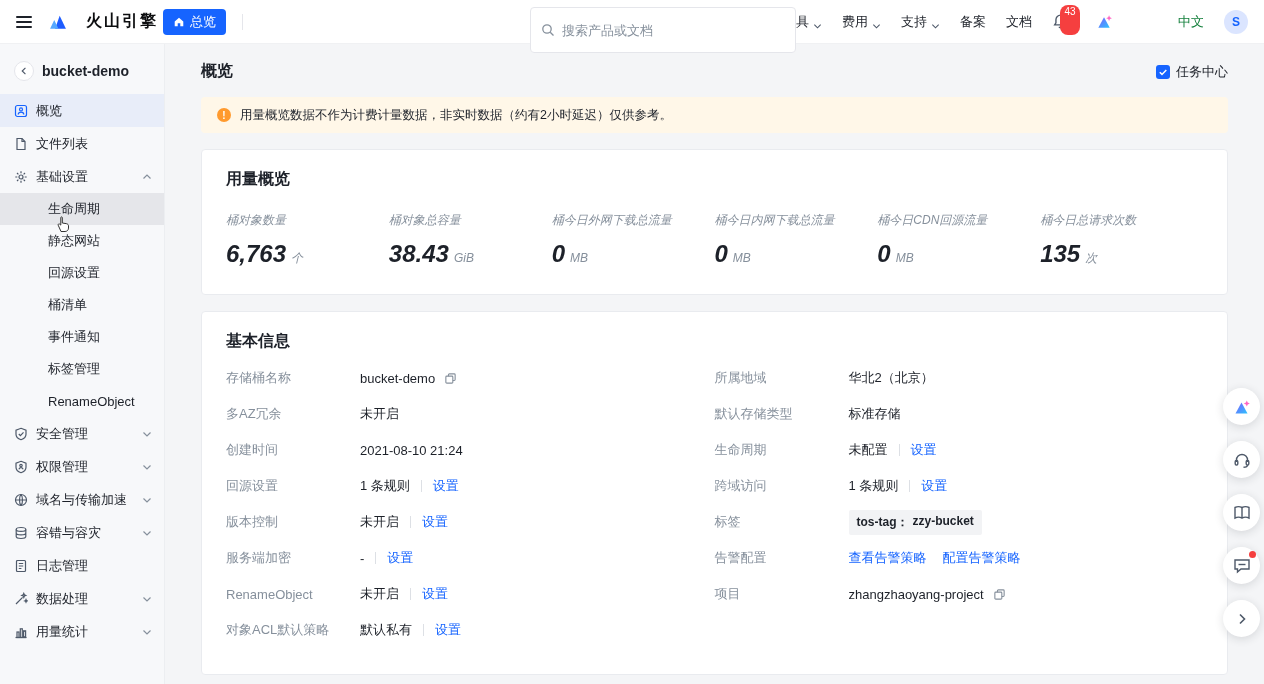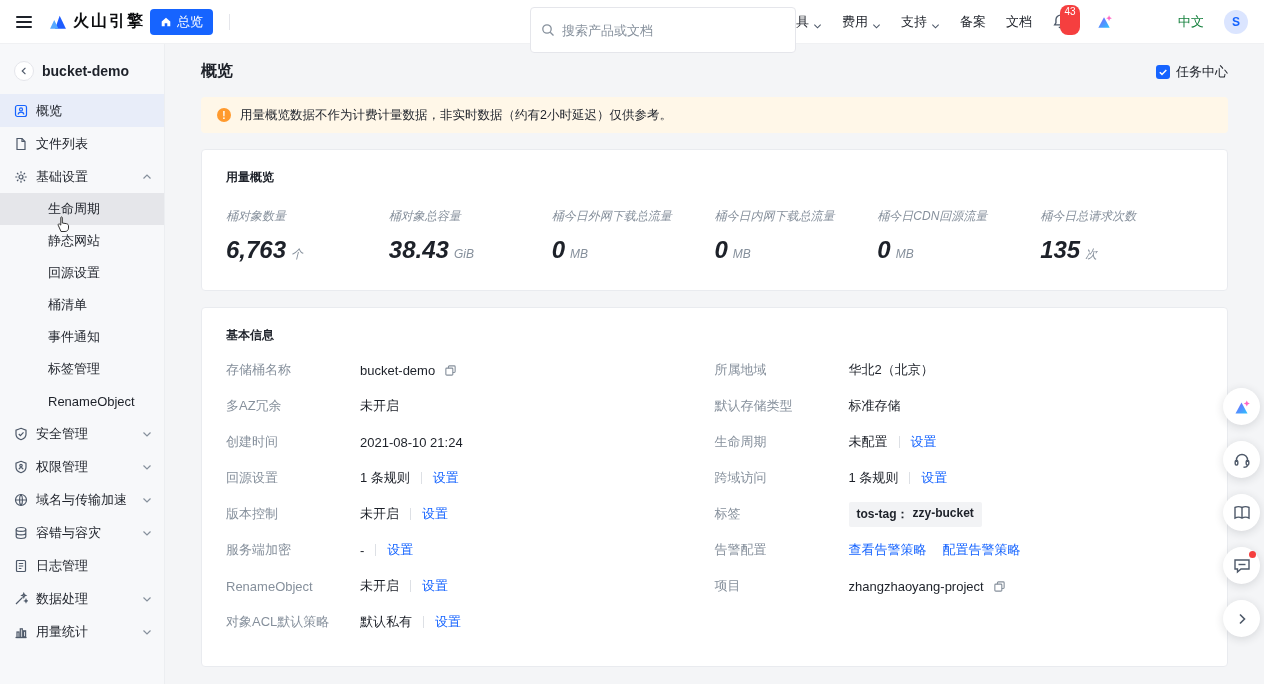--- a/index.html
+++ b/index.html
@@ -4,21 +4,21 @@
 <style>
   * { margin:0; padding:0; box-sizing:border-box; }
   html,body { width:1264px; height:684px; overflow:hidden; }
   body { font-family:"Liberation Sans","DejaVu Sans",sans-serif; background:#f4f5f7; color:#1d2129; font-size:13px; }
   svg { display:block; }
 
   
   .topbar { position:fixed; top:0; left:0; right:0; height:44px; background:#fff; display:flex; align-items:center; padding:0 16px; border-bottom:1px solid #f0f1f3; z-index:100; }
   .hamburger { width:16px; display:flex; flex-direction:column; gap:3px; cursor:pointer; }
   .hamburger span { height:2px; background:#1d2129; border-radius:1px; }
-  .brand { display:flex; align-items:center; gap:5px; margin-left:16px; cursor:pointer; }
+  .brand { display:flex; align-items:center; gap:18px; margin-left:16px; cursor:pointer; }
   .brand-text { font-size:16px; font-weight:800; letter-spacing:2px; color:#0c0d0f; }
   .console-btn { margin-left:5px; height:26px; background:#1664ff; color:#fff; border:none; border-radius:4px; padding:0 10px; display:flex; align-items:center; gap:5px; font-size:13px; cursor:pointer; font-family:inherit; }
   .v-divider { width:1px; height:16px; background:#e5e6eb; margin-left:16px; }
   .tb-search { position:absolute; left:530px; top:7px; width:266px; height:46px; border:1px solid #e5e6eb; border-radius:4px; background:#fff; display:flex; align-items:center; gap:7px; padding:0 10px; }
   .tb-search input { flex:1; border:none; outline:none; font-size:13px; color:#1d2129; font-family:inherit; background:transparent; }
   .tb-search input::placeholder { color:#86909c; }
   .tb-right { margin-left:auto; display:flex; align-items:center; gap:20px; }
   .nav-item { display:flex; align-items:flex-end; gap:4px; cursor:pointer; color:#1d2129; white-space:nowrap; }
   .bell-wrap { position:relative; cursor:pointer; margin-right:6px; }
   .badge { position:absolute; top:-8px; left:8px; min-width:20px; height:30px; background:#f53f3f; border-radius:8px; color:#fff; font-size:10px; line-height:14px; text-align:center; padding:0 4px; }
@@ -42,21 +42,21 @@
   .sub-item.hovered { background:#e5e6ea; }
 
   
   .content { flex:1; overflow:hidden; padding:0 36px; position:relative; }
   .page-head { display:flex; align-items:center; justify-content:space-between; padding-top:17px; }
   .page-head h1 { font-size:16px; font-weight:700; }
   .task-center { display:flex; align-items:center; gap:6px; cursor:pointer; }
   .notice { margin-top:15px; height:36px; background:#fff7e8; border-radius:4px; display:flex; align-items:center; gap:9px; padding:0 16px; font-size:12.5px; color:#1d2129; }
   .notice-icon { width:14px; height:14px; border-radius:50%; background:#ff9a2e; color:#fff; font-size:10px; font-weight:700; display:flex; align-items:center; justify-content:center; flex:none; }
   .card { margin-top:16px; background:#fff; border:1px solid #e9ebef; border-radius:4px; padding:19px 24px 26px; }
-  .card h2 { font-size:12px; font-weight:700; color:#1d2129; }
+  .card h2 { font-size:16px; font-weight:700; color:#1d2129; }
 
   .stats { display:flex; margin-top:22px; }
   .stat { flex:1;font-style:italic; }
   .stat-label { font-size:12px; color:#86909c; }
   .stat-value { margin-top:11px; display:flex; align-items:baseline; gap:5px; font-size:24px; font-weight:600; color:#1d2129; }
   .stat-unit { font-size:12px; color:#86909c; font-weight:400; }
 
   .info-grid { display:flex; margin-top:8px; }
   .info-col { flex:1; min-width:0; }
   .info-row { height:36px; display:flex; align-items:center; }

